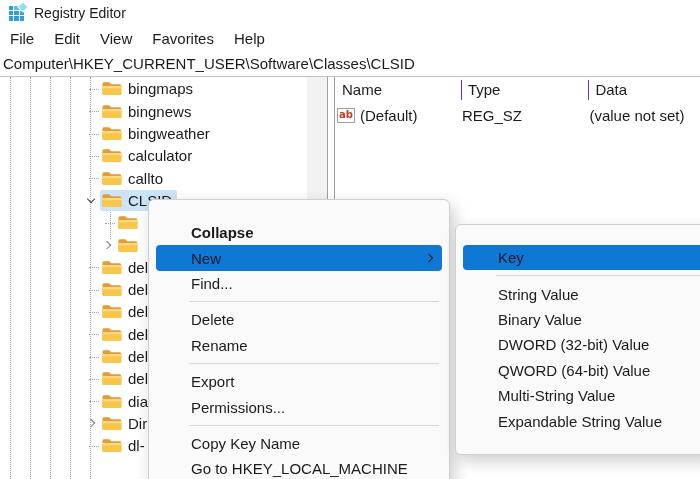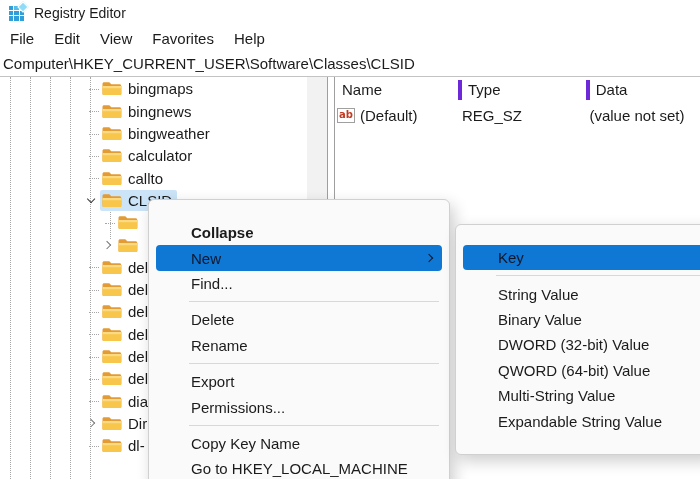--- a/index.html
+++ b/index.html
@@ -33,21 +33,21 @@
   .stub::before{content:"";position:absolute;left:7px;right:1px;top:50%;border-top:1px dotted #a6a6a6;}
   .row-inner{display:flex;align-items:center;padding:2px 5px 2px 2px;border-radius:2px;}
   .row-inner .lbl{margin-left:6px;}
   .row-inner.sel{background:var(--sel);}
   .tree-scroll{position:absolute;left:307px;width:20px;top:0;bottom:0;background:#f2f2f2;}
   .tree-thumb{position:absolute;left:1px;right:1px;top:390px;height:11px;background:#cdcdcd;}
   .splitter{position:absolute;left:327px;top:77px;bottom:0;width:6px;background:#fff;border-left:1px solid #9f9f9f;border-right:1px solid #9f9f9f;}
   
   .list{position:absolute;left:334px;top:77px;right:0;bottom:0;font-size:15px;}
   .list-header{display:flex;height:25px;align-items:center;margin-left:2px;}
-  .lh-cell{height:20px;display:flex;align-items:center;padding-left:6px;border-right:4px solid #6d28d9;box-sizing:border-box;}
+  .lh-cell{height:20px;display:flex;align-items:center;padding-left:6px;border-right:1px solid #6d28d9;box-sizing:border-box;}
   .lh-cell:last-child{border-right:none;}
   .list-row{display:flex;height:26px;align-items:center;margin-left:2px;}
   .lr-cell{display:flex;align-items:center;box-sizing:border-box;overflow:hidden;white-space:nowrap;}
   .ab-icon{width:16px;height:13px;flex:0 0 16px;border:1px solid #9f9f9f;color:#c23b22;font-weight:bold;font-size:10px;line-height:12px;text-align:center;margin:0 5px 0 1px;background:#fff;font-family:"DejaVu Sans",sans-serif;}
   
   .menu{position:absolute;background:#fafafa;border:1px solid #d0d0d0;border-radius:6px;box-shadow:4px 6px 16px rgba(0,0,0,.20);padding:20px 0;font-size:15px;box-sizing:border-box;}
   .ctx{left:148px;top:199px;width:302px;z-index:10;}
   .sub{left:455px;top:224px;width:256px;z-index:11;}
   .mi{height:25.4px;display:flex;align-items:center;padding:0 10px 0 35px;margin:0 7px;border-radius:4px;position:relative;}
   .mi.bold{font-weight:bold;}

